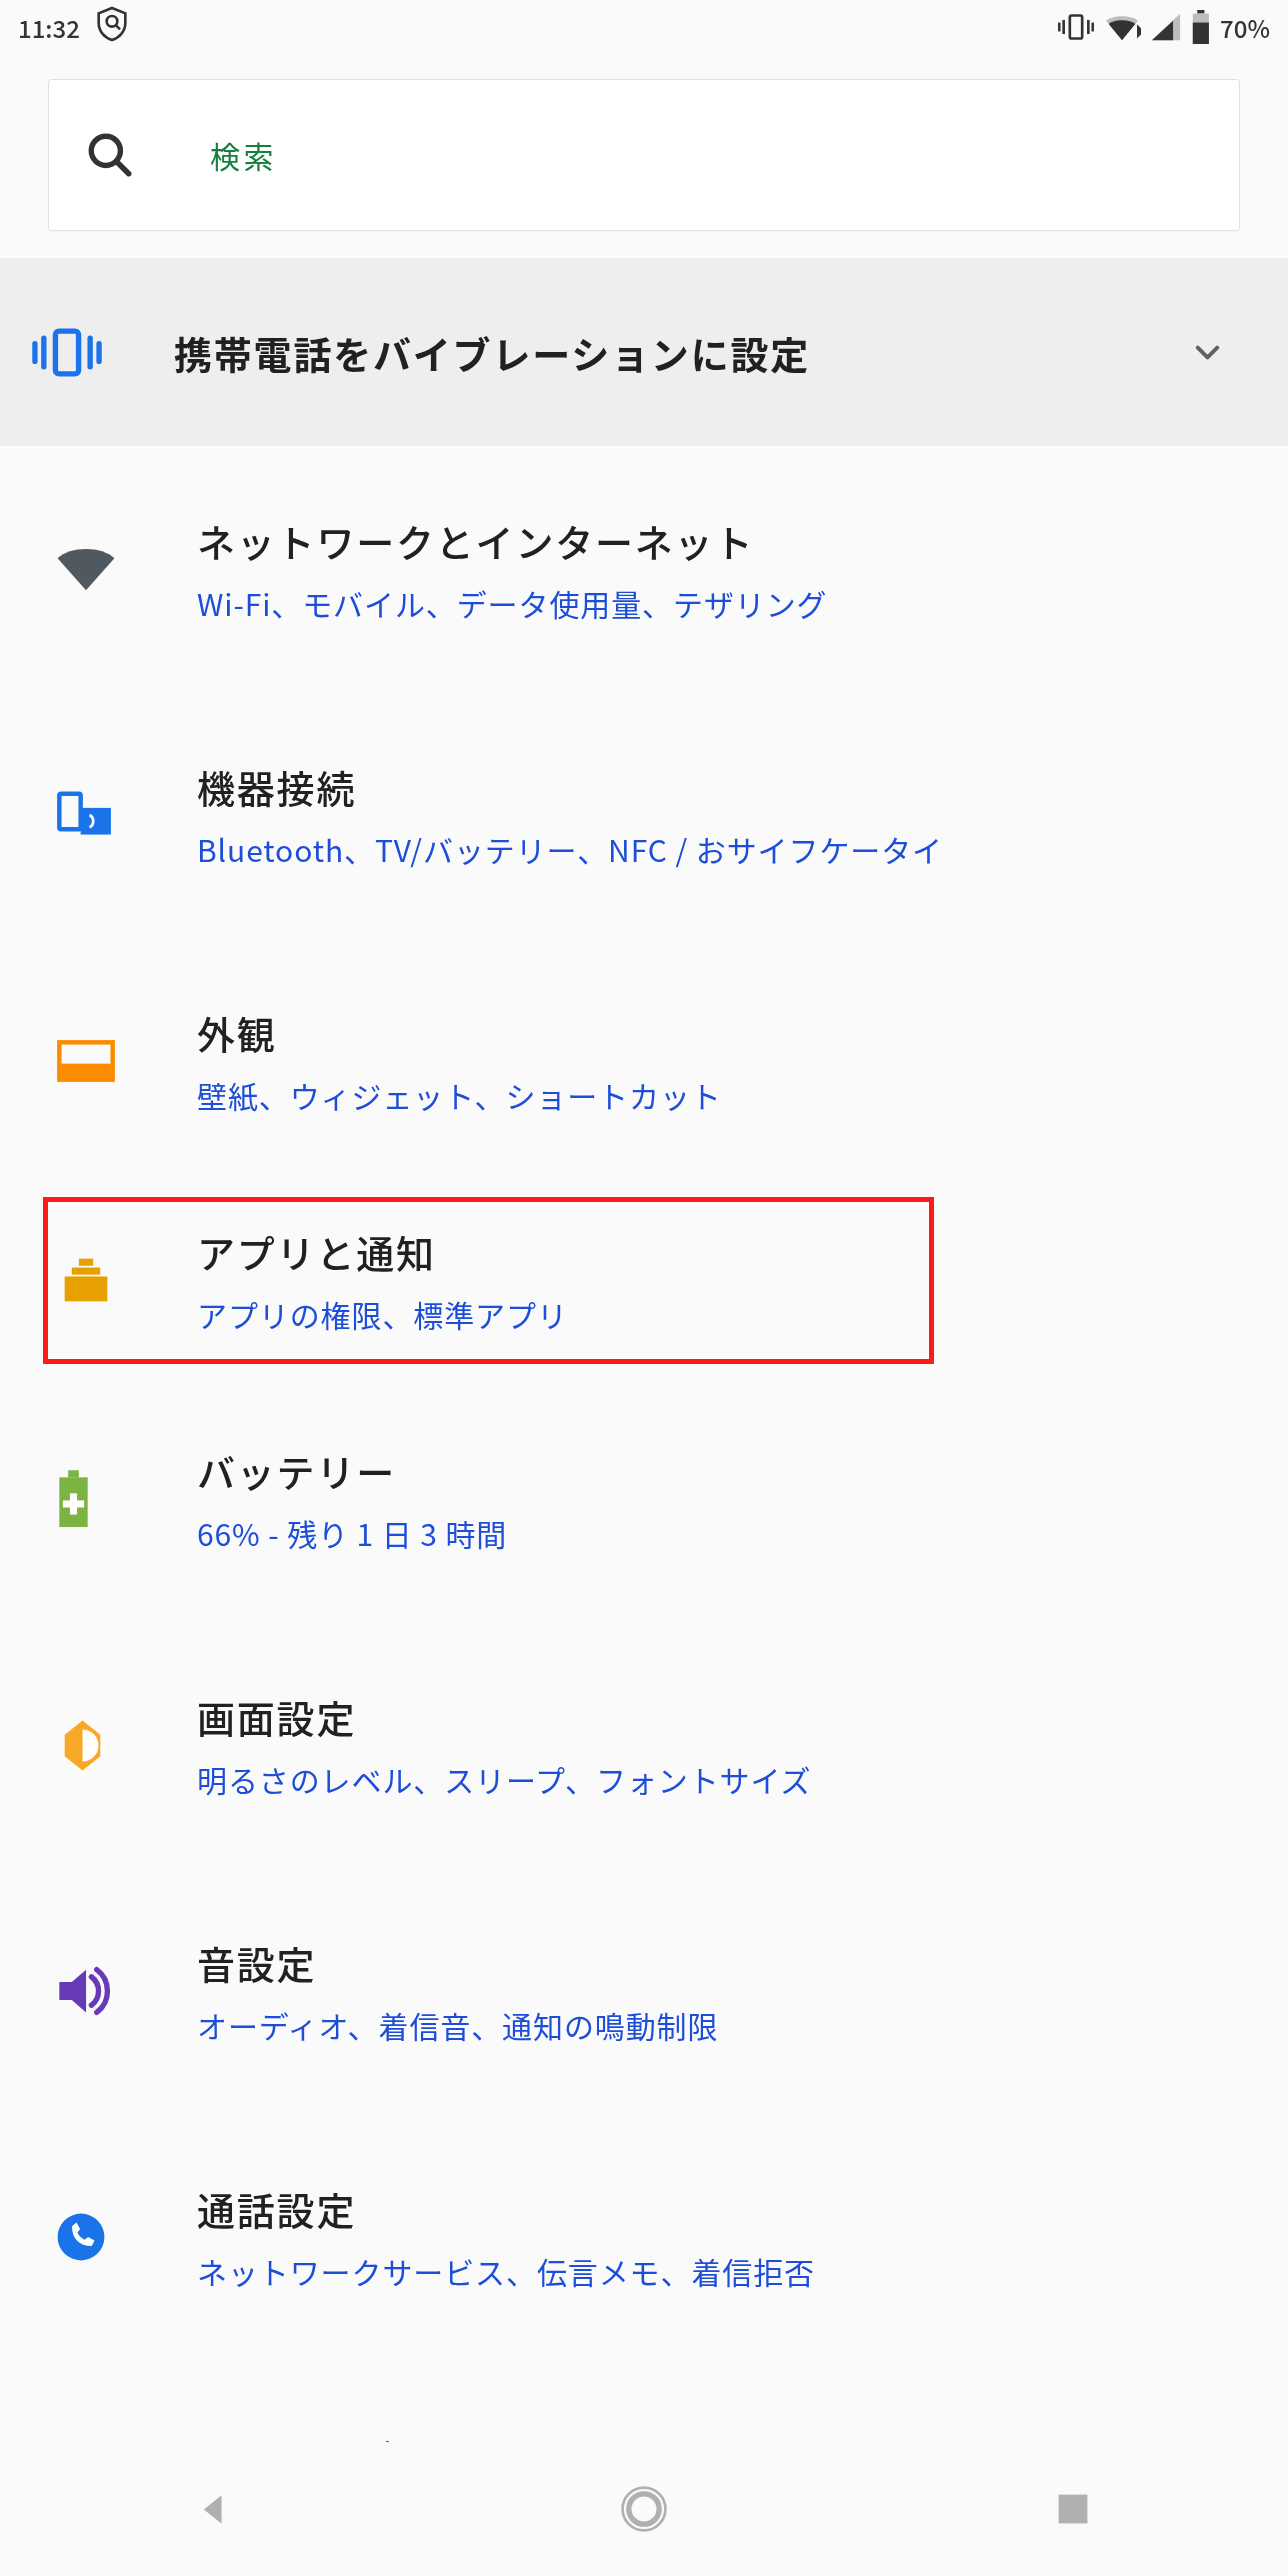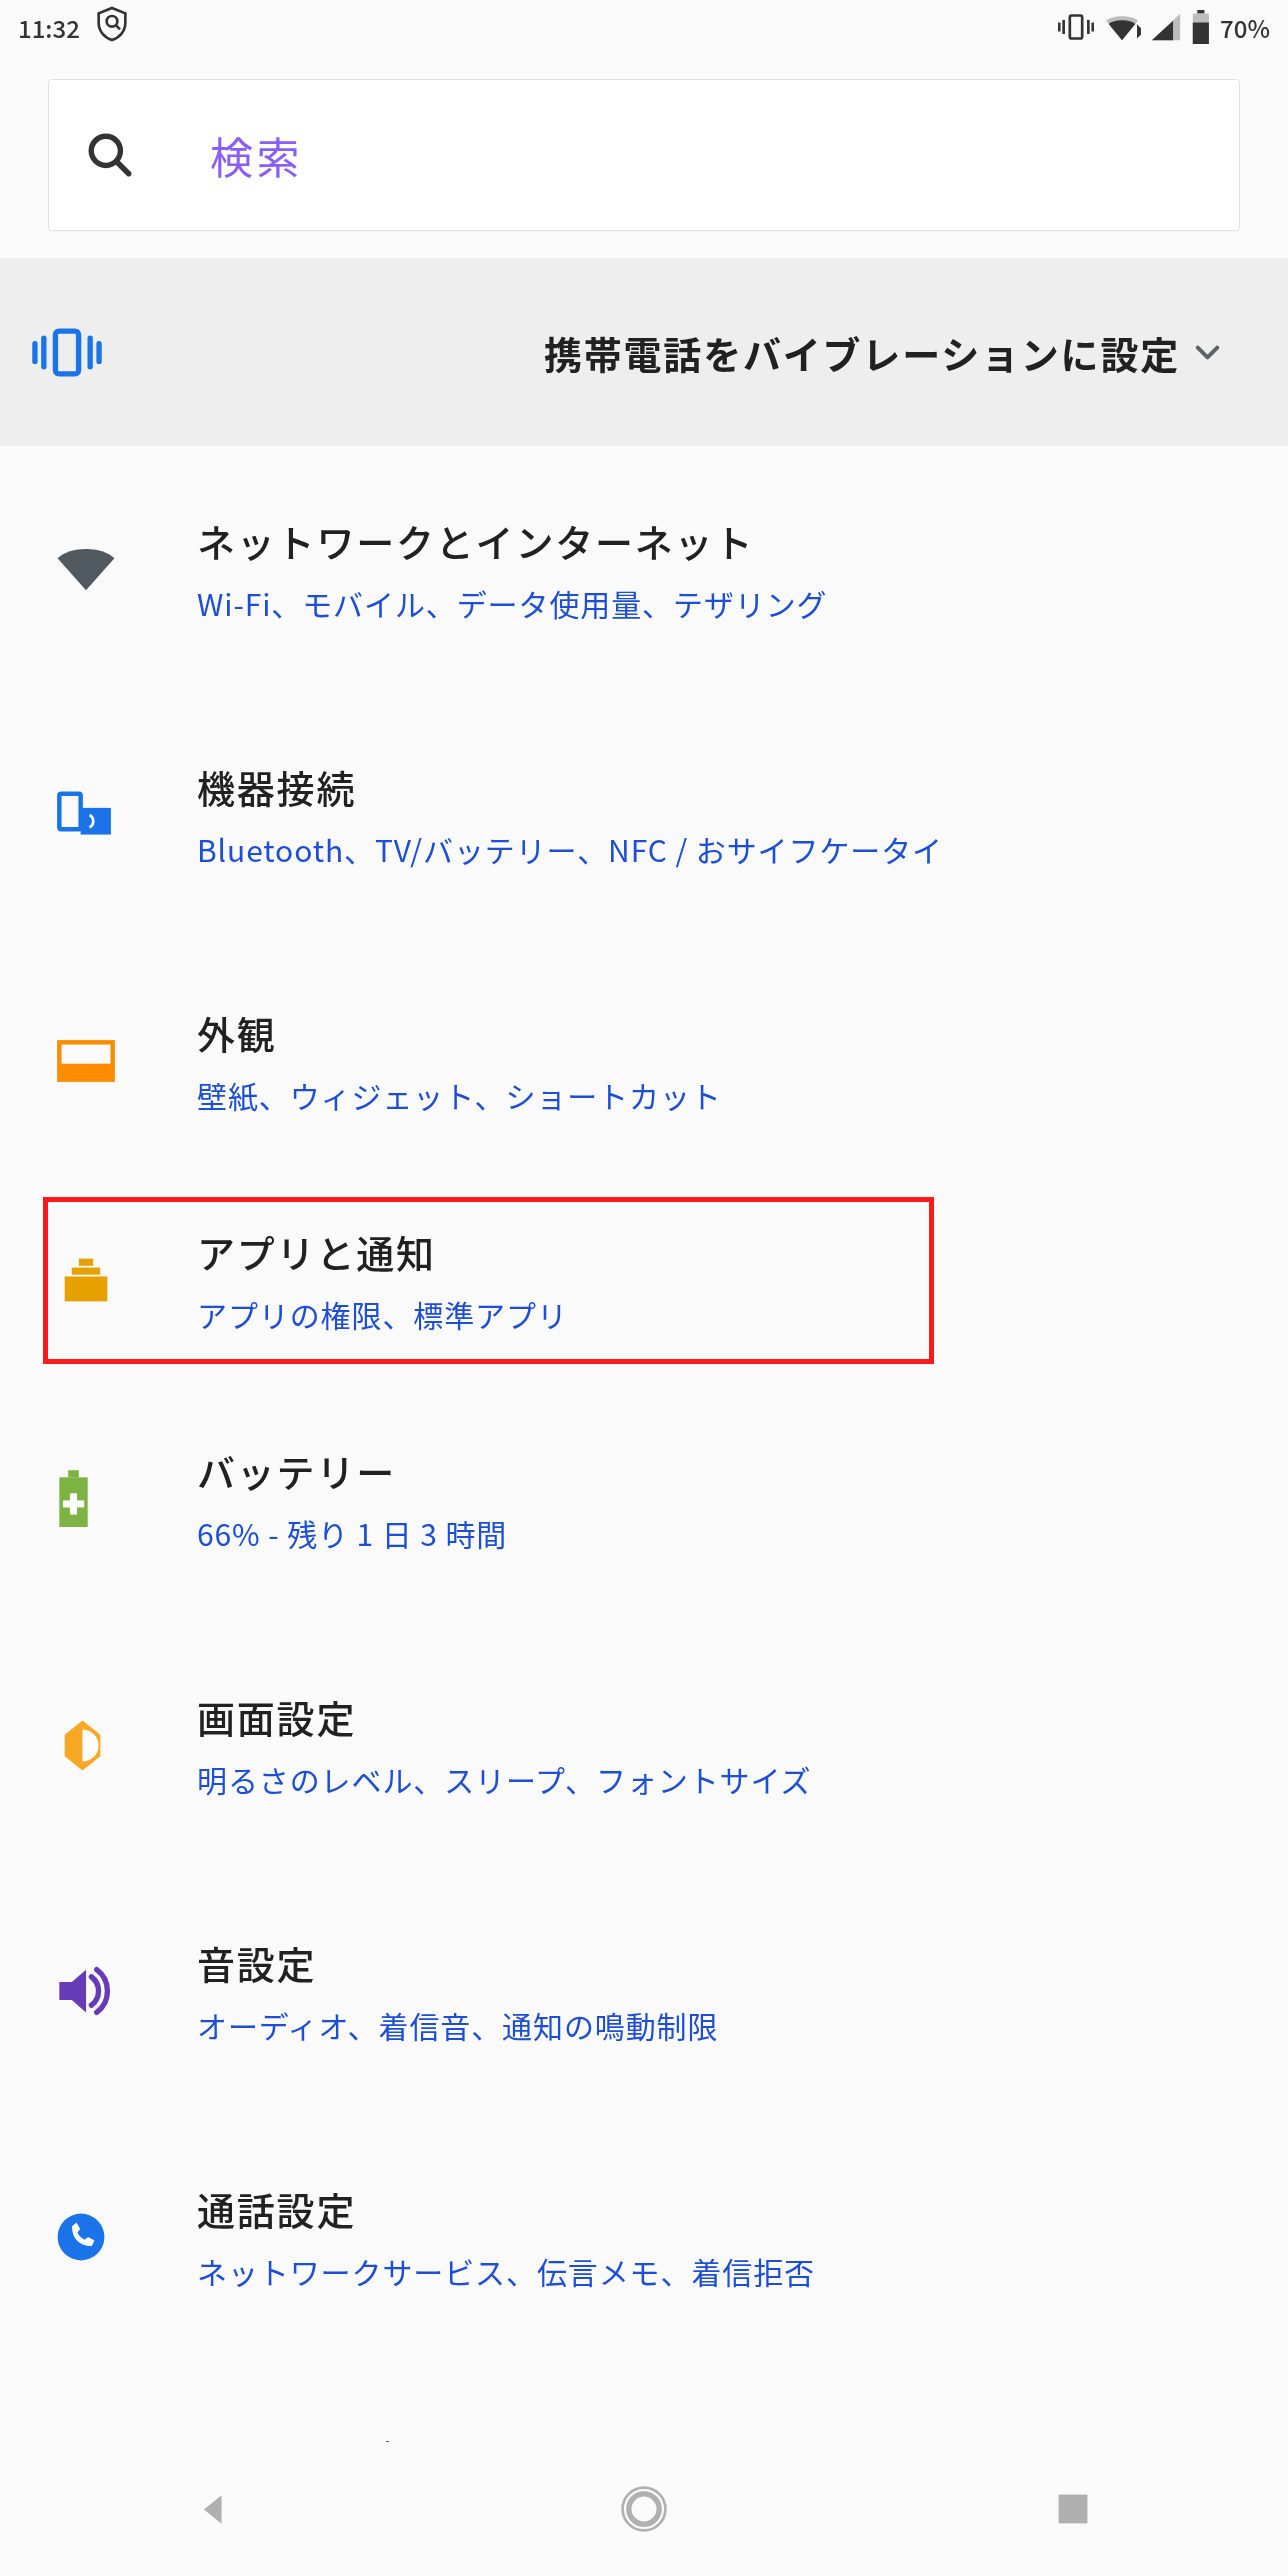--- a/index.html
+++ b/index.html
@@ -36,33 +36,32 @@
     background: #fff;
     border: 0.9px solid #e0e0e0;
     border-radius: 3.6px;
     display: flex;
     align-items: center;
     padding: 0 36px;
     box-shadow: 0 0.9px 0 rgba(0,0,0,0.02);
   }
   .search-icon-holder { width: 89px; display:flex; align-items:center; }
   .search-placeholder {
-    color: #8b5cf6;
-    font-size: 43px;
+    color: #15803d;
+    font-size: 30px;
     letter-spacing: 3.6px;
     margin-left: 36px;
   }
   
   .banner {
     background: #eeeeee;
     display: flex;
     align-items: center;
     height: 188px;
     padding: 0 54px 0 31px;
-    text-align: right;
   }
   .banner .icon-cell { width: 143px; display:flex; align-items:center; justify-content:flex-start; }
   .banner .label {
     flex: 1;
     font-size: 38px;
     font-weight: 600;
     letter-spacing: 1.8px;
   }
   .banner .chevron { width: 54px; display:flex; justify-content:center; }
   

